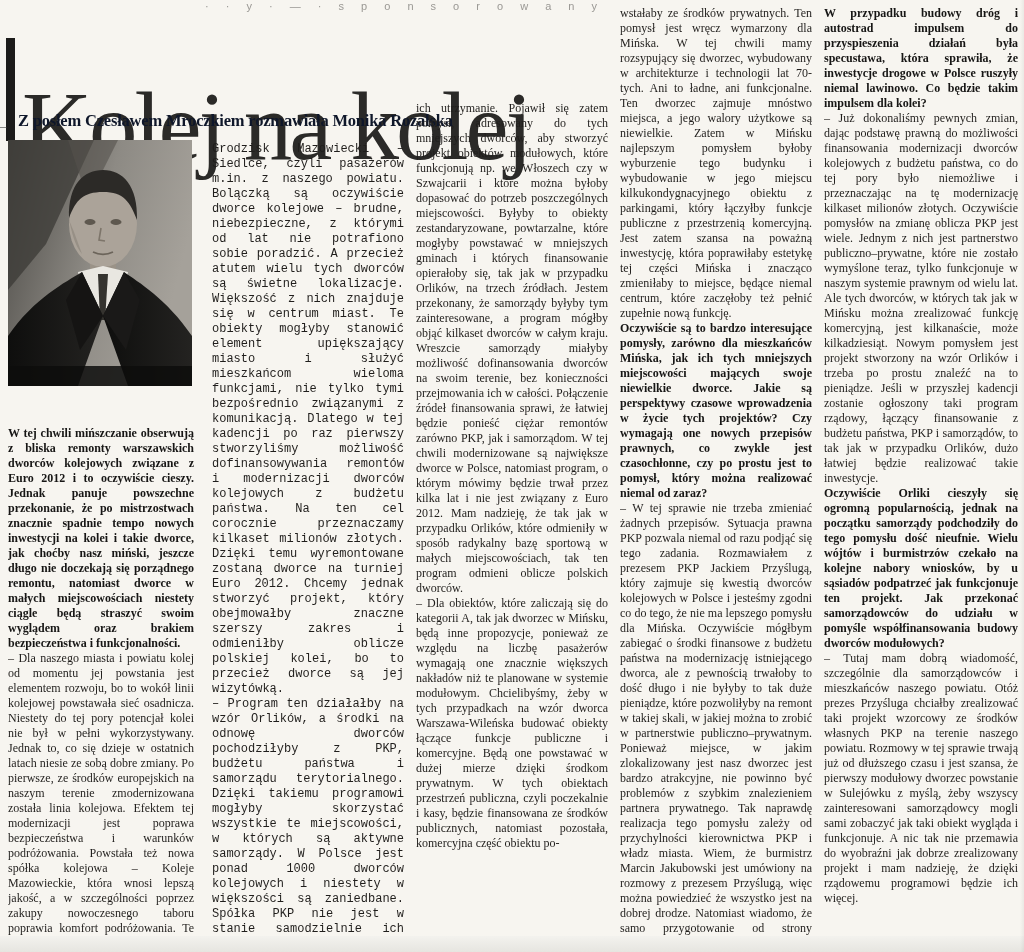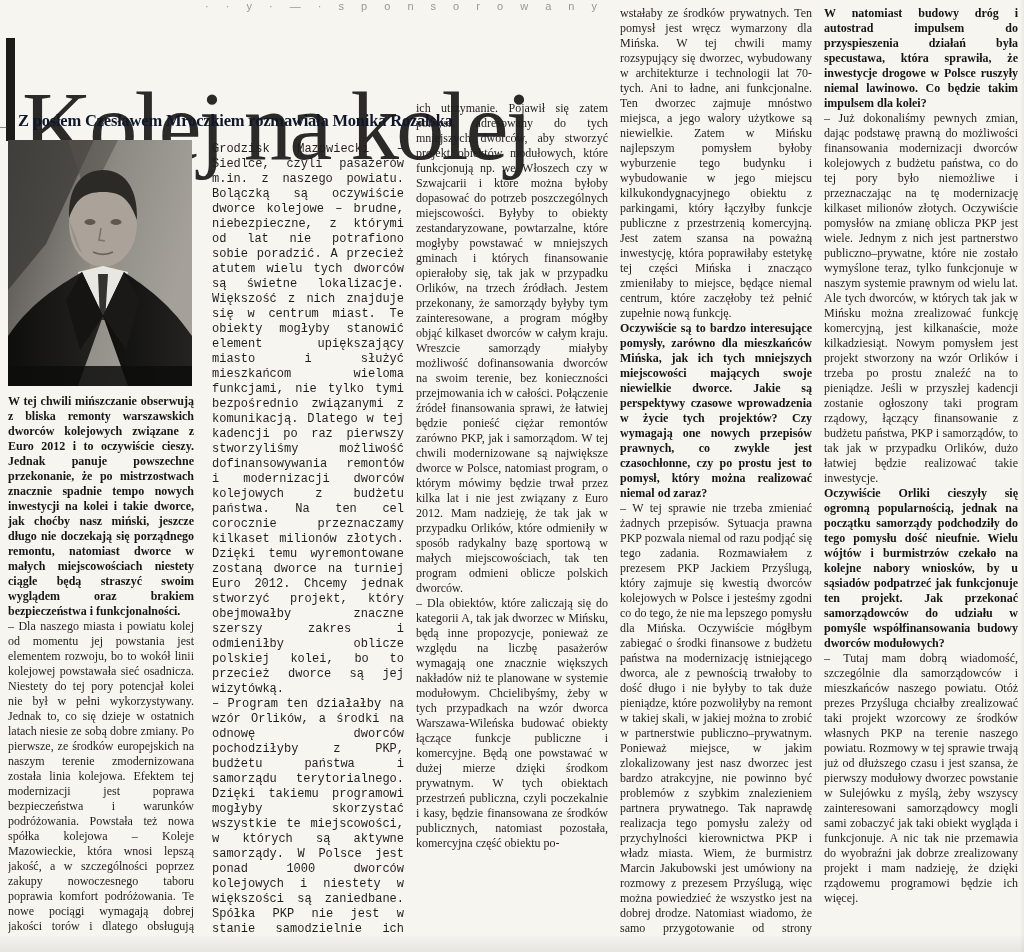--- a/index.html
+++ b/index.html
@@ -51,21 +51,21 @@
     position:absolute;left:8px;top:140px;width:184px;height:246px;
     background:#777;overflow:hidden;
   }
   .photo svg{display:block;}
   .col{
     position:absolute;
     overflow:hidden;
     font-size:12px;line-height:15px;color:#201e1c;
   }
   .col p{margin:0;text-align:justify;hyphens:auto;-webkit-hyphens:auto;}
-  .col p.lead{font-weight:700;color:#171615;}
+  .col p.lead{font-weight:700;color:#171615;margin-top:32px;}
   .col p.question{font-weight:700;color:#171615;}
   #col0{left:8px;  top:394px;width:186px;height:552px;}
   #col1{left:212px;top:142px;width:192px;height:806px;font-family:Liberation Mono, monospace;}
   #col2{left:416px;top:101px;width:192px;height:847px;}
   #col3{left:620px;top:6px;  width:192px;height:940px;}
   #col4{left:824px;top:6px;  width:194px;height:940px;}
 </style>
 </head>
 <body>
 
@@ -126,21 +126,21 @@
   <div id="col2" class="col" lang="pl">
       <p class="blk answer">ich utrzymanie. Pojawił się zatem pomysł, adresowany do tych mniejszych dworców, aby stworzyć projekt obiektów modułowych, które funkcjonują np. we Włoszech czy w Szwajcarii i które można byłoby dopasować do potrzeb poszczególnych miejscowości. Byłyby to obiekty zestandaryzowane, powtarzalne, które mogłyby powstawać w mniejszych gminach i których finansowanie opierałoby się, tak jak w przypadku Orlików, na trzech źródłach. Jestem przekonany, że samorządy byłyby tym zainteresowane, a program mógłby objąć kilkaset dworców w całym kraju. Wreszcie samorządy miałyby możliwość dofinansowania dworców na swoim terenie, bez konieczności przejmowania ich w całości. Połączenie źródeł finansowania sprawi, że łatwiej będzie ponieść ciężar remontów zarówno PKP, jak i samorządom. W tej chwili modernizowane są największe dworce w Polsce, natomiast program, o którym mówimy będzie trwał przez kilka lat i nie jest związany z Euro 2012. Mam nadzieję, że tak jak w przypadku Orlików, które odmieniły w sposób radykalny bazę sportową w małych miejscowościach, tak ten program odmieni oblicze polskich dworców.</p>
       <p class="blk answer">– Dla obiektów, które zaliczają się do kategorii A, tak jak dworzec w Mińsku, będą inne propozycje, ponieważ ze względu na liczbę pasażerów wymagają one znacznie większych nakładów niż te planowane w systemie modułowym. Chcielibyśmy, żeby w tych przypadkach na wzór dworca Warszawa-Wileńska budować obiekty łączące funkcje publiczne i komercyjne. Będą one powstawać w dużej mierze dzięki środkom prywatnym. W tych obiektach przestrzeń publiczna, czyli poczekalnie i kasy, będzie finansowana ze środków publicznych, natomiast pozostała, komercyjna część obiektu po-</p>
     </div>
   <div id="col3" class="col" lang="pl">
       <p class="blk answer">wstałaby ze środków prywatnych. Ten pomysł jest wręcz wymarzony dla Mińska. W tej chwili mamy rozsypujący się dworzec, wybudowany w architekturze i technologii lat 70-tych. Ani to ładne, ani funkcjonalne. Ten dworzec zajmuje mnóstwo miejsca, a jego walory użytkowe są niewielkie. Zatem w Mińsku najlepszym pomysłem byłoby wyburzenie tego budynku i wybudowanie w jego miejscu kilkukondygnacyjnego obiektu z parkingami, który łączyłby funkcje publiczne z przestrzenią komercyjną. Jest zatem szansa na poważną inwestycję, która poprawiłaby estetykę tej części Mińska i znacząco zmieniłaby to miejsce, będące niemal centrum, które zaczęłoby też pełnić zupełnie nową funkcję.</p>
       <p class="blk question">Oczywiście są to bardzo interesujące pomysły, zarówno dla mieszkańców Mińska, jak ich tych mniejszych miejscowości mających swoje niewielkie dworce. Jakie są perspektywy czasowe wprowadzenia w życie tych projektów? Czy wymagają one nowych przepisów prawnych, co zwykle jest czasochłonne, czy po prostu jest to pomysł, który można realizować niemal od zaraz?</p>
       <p class="blk answer">– W tej sprawie nie trzeba zmieniać żadnych przepisów. Sytuacja prawna PKP pozwala niemal od razu podjąć się tego zadania. Rozmawiałem z prezesem PKP Jackiem Przyślugą, który zajmuje się kwestią dworców kolejowych w Polsce i jesteśmy zgodni co do tego, że nie ma lepszego pomysłu dla Mińska. Oczywiście mógłbym zabiegać o środki finansowe z budżetu państwa na modernizację istniejącego dworca, ale z pewnością trwałoby to dość długo i nie byłyby to tak duże pieniądze, które pozwoliłyby na remont w takiej skali, w jakiej można to zrobić w partnerstwie publiczno–prywatnym. Ponieważ miejsce, w jakim zlokalizowany jest nasz dworzec jest bardzo atrakcyjne, nie powinno być problemów z szybkim znalezieniem partnera prywatnego. Tak naprawdę realizacja tego pomysłu zależy od przychylności kierownictwa PKP i władz miasta. Wiem, że burmistrz Marcin Jakubowski jest umówiony na rozmowy z prezesem Przyślugą, więc można powiedzieć że wszystko jest na dobrej drodze. Natomiast wiadomo, że samo przygotowanie od strony techniczno–formalnej, wyłonienie partnera do realizacji</p>
     </div>
   <div id="col4" class="col" lang="pl">
-      <p class="blk question">W natomiast budowy dróg i autostrad impulsem do przyspieszenia działań była specustawa, która sprawiła, że inwestycje drogowe w Polsce ruszyły niemal lawinowo. Co będzie takim impulsem dla kolei?</p>
+      <p class="blk question">W przypadku budowy dróg i autostrad impulsem do przyspieszenia działań była specustawa, która sprawiła, że inwestycje drogowe w Polsce ruszyły niemal lawinowo. Co będzie takim impulsem dla kolei?</p>
       <p class="blk answer">– Już dokonaliśmy pewnych zmian, dając podstawę prawną do możliwości finansowania modernizacji dworców kolejowych z budżetu państwa, co do tej pory było niemożliwe i przeznaczając na tę modernizację kilkaset milionów złotych. Oczywiście pomysłów na zmianę oblicza PKP jest wiele. Jednym z nich jest partnerstwo publiczno–prywatne, które nie zostało wymyślone teraz, tylko funkcjonuje w naszym systemie prawnym od wielu lat. Ale tych dworców, w których tak jak w Mińsku można zrealizować funkcję komercyjną, jest kilkanaście, może kilkadziesiąt. Nowym pomysłem jest projekt stworzony na wzór Orlików i trzeba po prostu znaleźć na to pieniądze. Jeśli w przyszłej kadencji zostanie ogłoszony taki program rządowy, łączący finansowanie z budżetu państwa, PKP i samorządów, to tak jak w przypadku Orlików, dużo łatwiej będzie realizować takie inwestycje.</p>
       <p class="blk question">Oczywiście Orliki cieszyły się ogromną popularnością, jednak na początku samorządy podchodziły do tego pomysłu dość nieufnie. Wielu wójtów i burmistrzów czekało na kolejne nabory wniosków, by u sąsiadów podpatrzeć jak funkcjonuje ten projekt. Jak przekonać samorządowców do udziału w pomyśle współfinansowania budowy dworców modułowych?</p>
       <p class="blk answer">– Tutaj mam dobrą wiadomość, szczególnie dla samorządowców i mieszkańców naszego powiatu. Otóż prezes Przyśluga chciałby zrealizować taki projekt wzorcowy ze środków własnych PKP na terenie naszego powiatu. Rozmowy w tej sprawie trwają już od dłuższego czasu i jest szansa, że pierwszy modułowy dworzec powstanie w Sulejówku z myślą, żeby wszyscy zainteresowani samorządowcy mogli sami zobaczyć jak taki obiekt wygląda i funkcjonuje. A nic tak nie przemawia do wyobraźni jak dobrze zrealizowany projekt i mam nadzieję, że dzięki rządowemu programowi będzie ich więcej.</p>
     </div>
 
   <div class="scan-bottom"></div>
   <div class="scan-right"></div>
 </div>
 
 </body></html>

